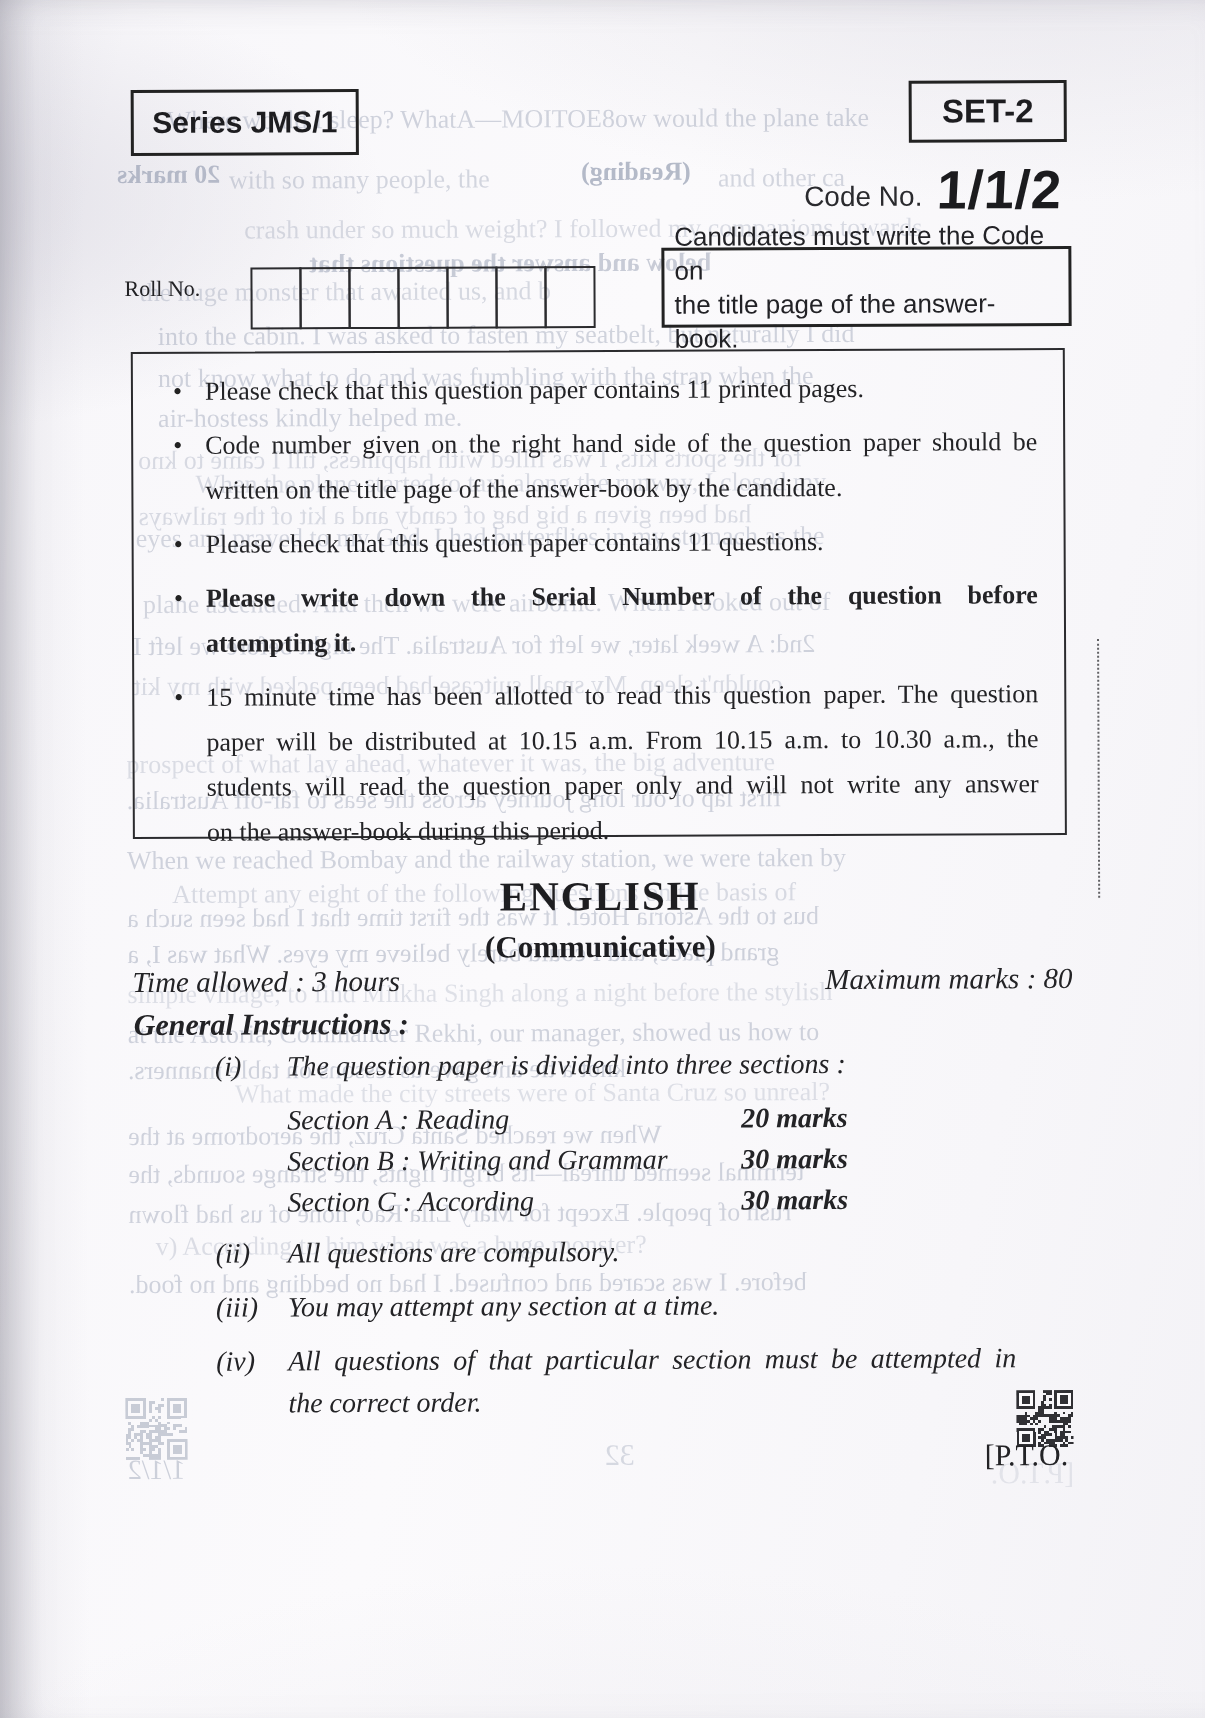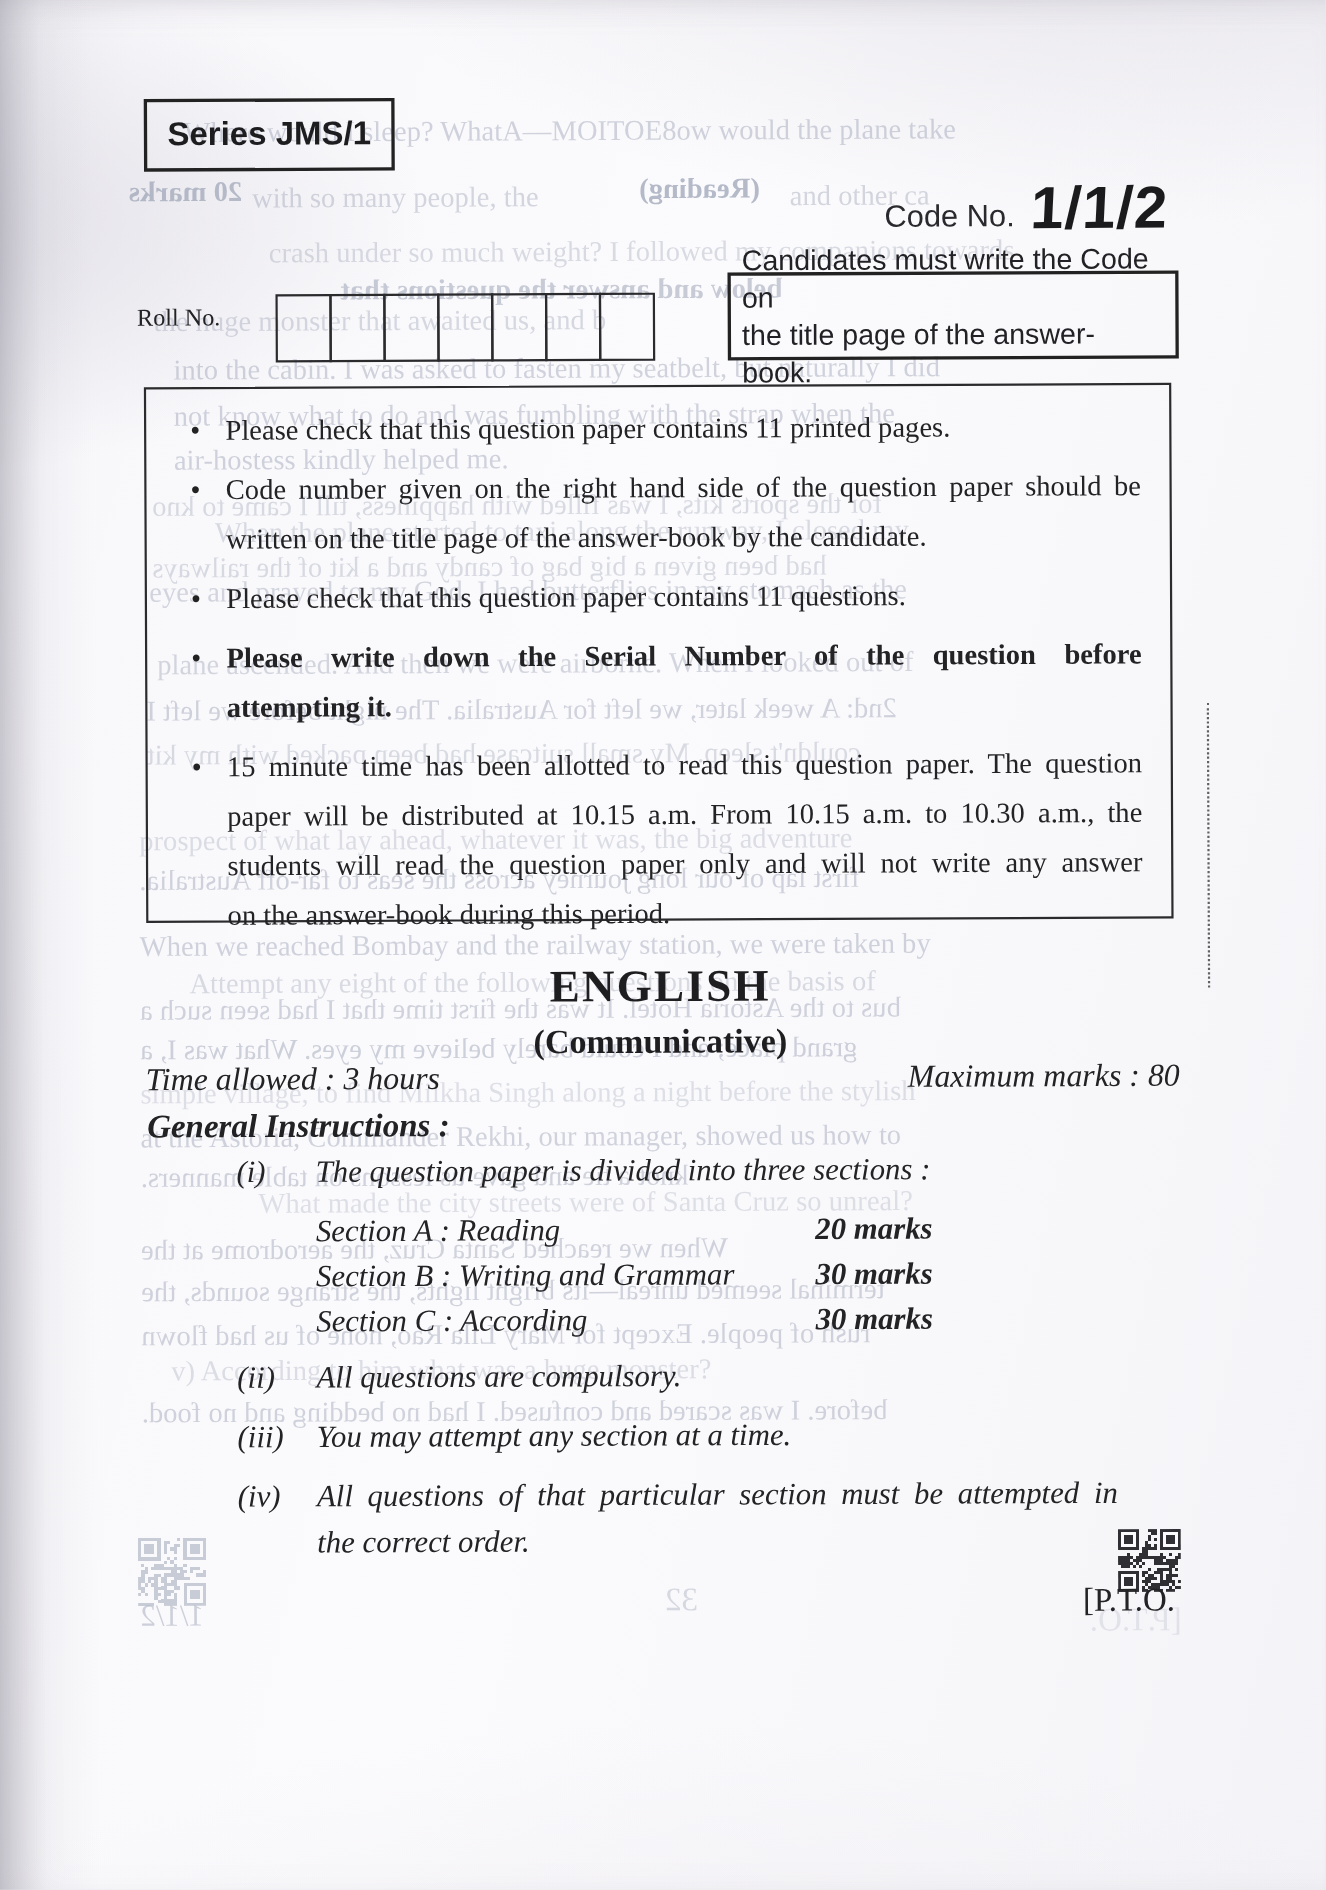--- a/index.html
+++ b/index.html
@@ -127,20 +127,23 @@
         <div class="bleed" style="left: 135px; top: 1206px; opacity: 0.3;"><span class="flip">rush of people. Except for Mary Lila Rao, none of us had flown</span></div>
         <div class="bleed" style="left: 162px; top: 1238px; opacity: 0.22;"><span>v)  According to him what was a huge monster?</span></div>
         <div class="bleed" style="left: 135px; top: 1276px; opacity: 0.3;"><span class="flip">before. I was scared and confused. I had no bedding and no food.</span></div>
         <div class="bleed" style="left: 133px; top: 1460px; opacity: 0.32; font-size: 28px;"><span class="flip">1/1/2</span></div>
         <div class="bleed" style="left: 610px; top: 1446px; opacity: 0.25; font-size: 30px;"><span class="flip">32</span></div>
         <div class="bleed" style="left: 996px; top: 1466px; opacity: 0.14; font-size: 30px;"><span class="flip">[P.T.O.</span></div>
       </div>
 
     <div class="series-box">
       <span>Series JMS/1</span>
+    </div>
+    <div class="set-box">
+      <span>SET-2</span>
     </div>
     <div class="code-label ink">Code No.</div>
     <div class="code-value">1/1/2</div>
 
     <div class="roll-label">Roll No.</div>
     <div class="roll-grid" id="roll-grid">
         <div class="roll-cell"></div>
         <div class="roll-cell"></div>
         <div class="roll-cell"></div>
         <div class="roll-cell"></div>

